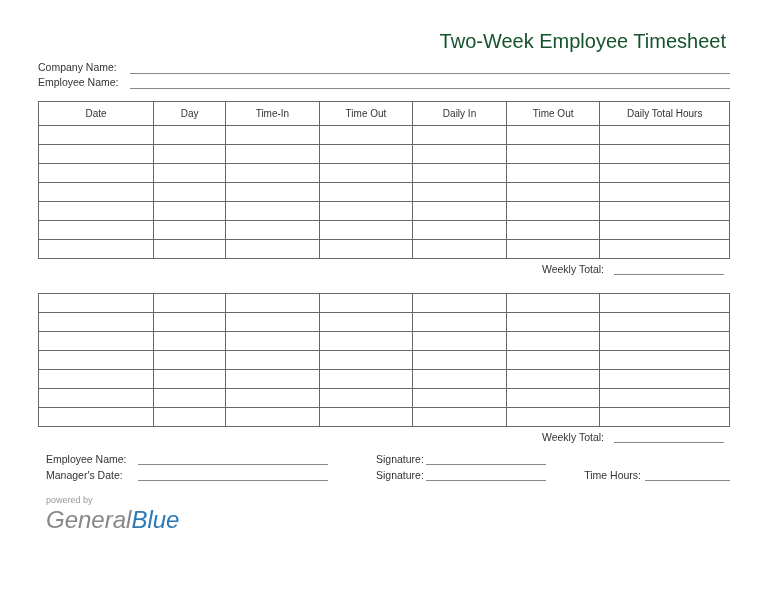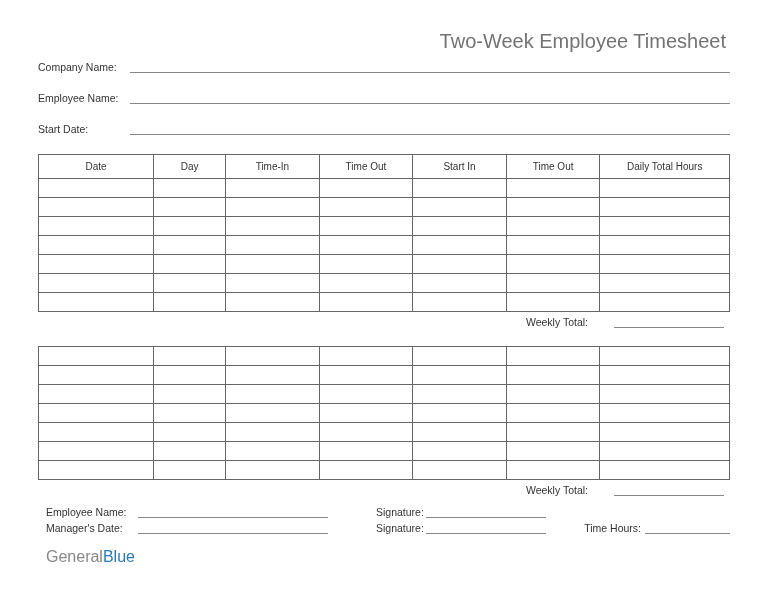--- a/index.html
+++ b/index.html
@@ -8,31 +8,32 @@
       background: #fff;
       width: 768px;
       height: 593px;
       padding: 30px 38px 20px 38px;
       color: #333;
       font-size: 11px;
     }
     .title {
       text-align: right;
       font-size: 20px;
-      color: #737373;
+      color: #14532d;
       font-weight: 400;
       margin-bottom: 8px;
       padding-right: 4px;
     }
     .header-fields {
       margin-bottom: 12px;
     }
     .field-row {
       display: flex;
-      margin-bottom: 18px;
+      align-items: flex-end;
+      margin-bottom: 2px;
     }
     .field-label {
       width: 92px;
       font-size: 10.5px;
       color: #333;
       padding-bottom: 1px;
     }
     .field-line {
       flex: 1;
       border-bottom: 1px solid #888;
@@ -60,21 +61,21 @@
     .col-time { width: 13%; }
     .col-total { width: 18%; }
     .weekly-total-row {
       text-align: right;
       font-size: 10.5px;
       padding: 4px 6px 4px 0;
       margin-bottom: 14px;
     }
     .weekly-total-row .wt-label {
       display: inline-block;
-      margin-right: 26px;
+      margin-right: 10px;
     }
     .weekly-total-row .wt-line {
       display: inline-block;
       width: 110px;
       border-bottom: 1px solid #888;
       vertical-align: bottom;
       height: 10px;
     }
     .sig-section {
       margin-top: 6px;
@@ -96,54 +97,51 @@
     .logo-section {
       margin-top: 14px;
       padding-left: 8px;
     }
     .powered-by {
       font-size: 9px;
       color: #999;
       margin-bottom: 1px;
     }
     .logo {
-      font-size: 16px;
+      font-size: 24px;
       font-weight: 400;
+      font-style: italic;
     }
     .logo-general { color: #888; }
     .logo-blue { color: #2a7ab8; }
   </style>
 </head>
 <body>
 
 <div class="title">Two-Week Employee Timesheet</div>
 
 <div class="header-fields">
   <div class="field-row">
     <div class="field-label">Company Name:</div>
     <div class="field-line"></div>
   </div>
   <div class="field-row">
     <div class="field-label">Employee Name:</div>
-    <div class="field-line"></div>
-  </div>
-  <div class="field-row">
-    <div class="field-label">Start Date:</div>
     <div class="field-line"></div>
   </div>
 </div>
 
 <table>
   <thead>
     <tr>
       <th class="col-date">Date</th>
       <th class="col-day">Day</th>
       <th class="col-time">Time-In</th>
       <th class="col-time">Time Out</th>
-      <th class="col-time">Start In</th>
+      <th class="col-time">Daily In</th>
       <th class="col-time">Time Out</th>
       <th class="col-total">Daily Total Hours</th>
     </tr>
   </thead>
   <tbody id="week1-body">
       <tr>
         <td class="col-date"></td>
         <td class="col-day"></td>
         <td class="col-time"></td>
         <td class="col-time"></td>
@@ -297,16 +295,17 @@
     <div style="width:40px;"></div>
     <div class="sig-label" style="width:58px;">Signature:</div>
     <div class="sig-line" style="width:120px;"></div>
     <div style="flex:1;"></div>
     <div class="sig-label">Time Hours:</div>
     <div class="sig-line" style="width:85px;"></div>
   </div>
 </div>
 
 <div class="logo-section">
+  <div class="powered-by">powered by</div>
   <div class="logo">
     <span class="logo-general">General</span><span class="logo-blue">Blue</span>
   </div>
 </div>
 
 </body></html>

